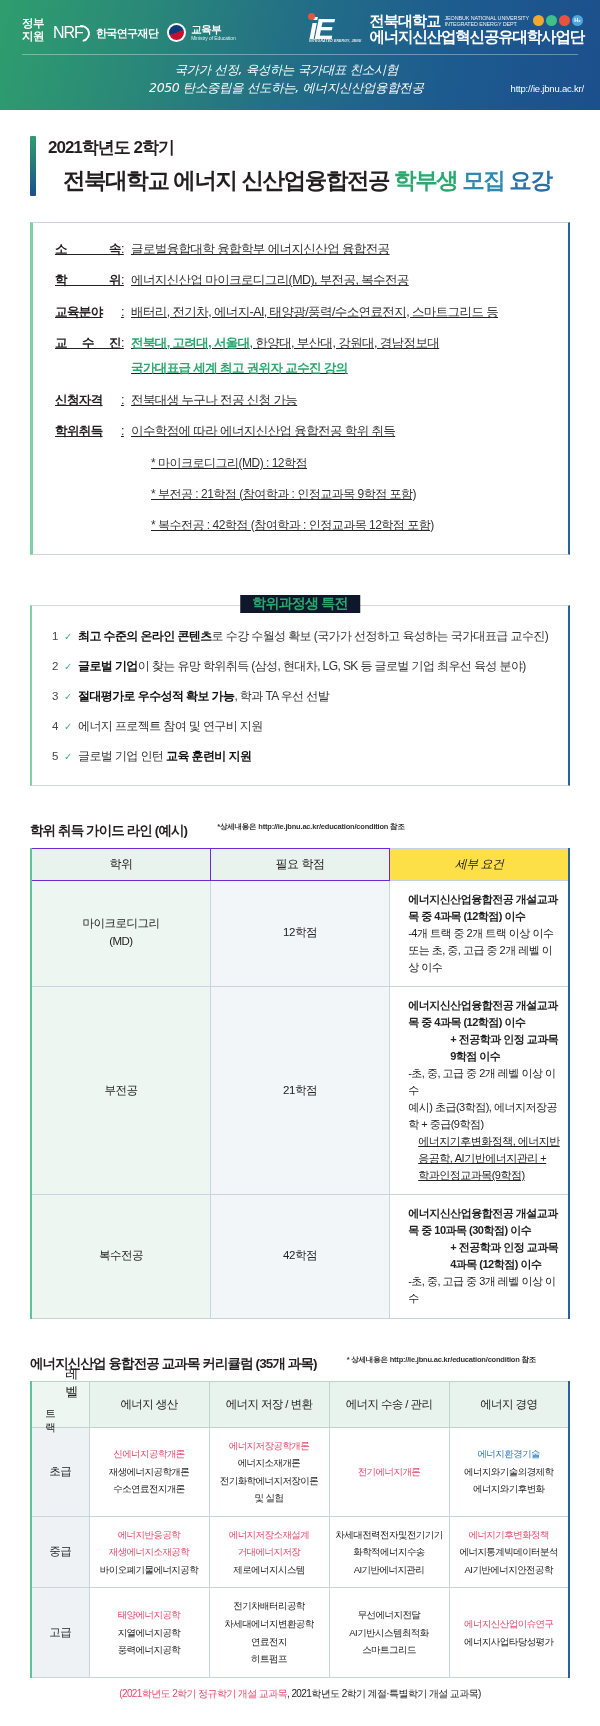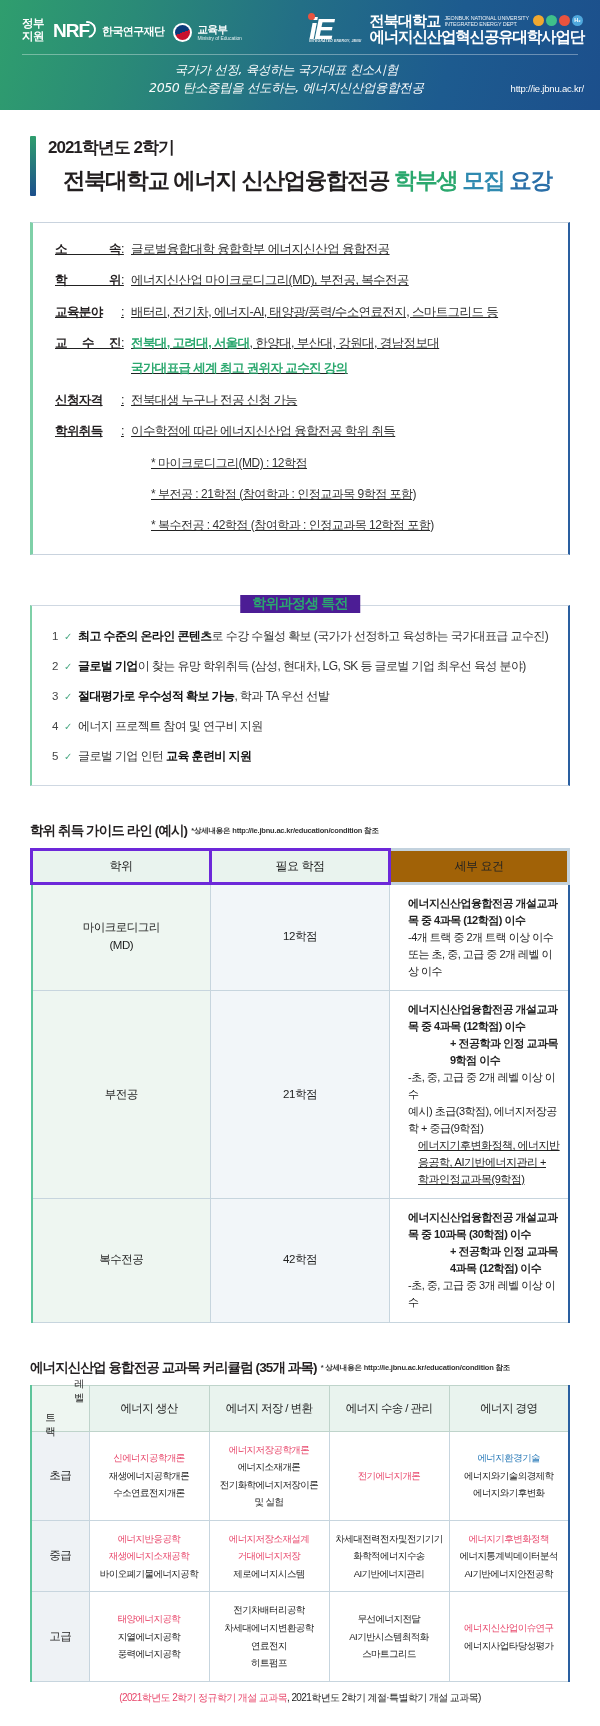--- a/index.html
+++ b/index.html
@@ -26,21 +26,21 @@
     padding: 7px 16px 0 22px;
     height: 52px;
   }
   .gov-group { display: flex; align-items: flex-end; gap: 9px; }
   .gov-label {
     font-size: 11.5px; font-weight: bold; line-height: 1.12;
     letter-spacing: -0.5px; text-align: center;
   }
   .nrf-group { display: flex; align-items: center; gap: 5px; }
   .nrf-mark {
-    font-size: 19px; font-weight: bold; letter-spacing: -1px;
+    font-size: 16px; font-weight: normal; letter-spacing: -1px;
     font-family: "Liberation Sans", sans-serif; position: relative;
   }
   .nrf-mark::after {
     content: ""; position: absolute; right: -7px; top: 1px;
     width: 13px; height: 13px; border: 2px solid #fff;
     border-left-color: transparent; border-bottom-color: transparent;
     border-radius: 50%; transform: rotate(35deg);
   }
   .nrf-text { font-size: 11px; font-weight: bold; letter-spacing: -0.6px; margin-left: 8px; }
   .moe-group { display: flex; align-items: center; gap: 5px; }
@@ -138,45 +138,45 @@
   
   .benefits-wrap { margin: 40px 30px 0 30px; position: relative; padding-top: 10px; }
   .benefits-box {
     border: 1px solid #cfd8e2;
     border-left: 2px solid #7fd0a8;
     border-right: 2px solid #2a5fa0;
     padding: 22px 16px 20px 20px;
   }
   .benefits-title {
     position: absolute; top: 0; left: 50%; transform: translateX(-50%);
-    background: #4c1d95; padding: 0 12px;
+    background: #0f172a; padding: 0 12px;
     font-size: 14px; font-weight: bold; color: #2aa86e; letter-spacing: -0.8px;
     white-space: nowrap;
   }
   .benefit-row { display: flex; align-items: baseline; font-size: 12px; margin-bottom: 13px; letter-spacing: -0.6px; }
   .benefit-row:last-child { margin-bottom: 0; }
   .benefit-num { width: 12px; flex: none; color: #444; font-size: 11.5px; }
   .benefit-check { width: 14px; flex: none; color: #4aa882; font-size: 10px; }
   .benefit-text { color: #333; }
   .benefit-text b { color: #111; }
 
   
-  .sec-head { margin: 36px 30px 8px 30px; display: flex; align-items: center; gap: 4px; }
+  .sec-head { margin: 36px 30px 8px 30px; display: flex; align-items: flex-start; gap: 30px; }
   .sec-title { font-size: 13.5px; font-weight: bold; color: #231f20; letter-spacing: -0.9px; white-space: nowrap; }
   .sec-note { font-size: 7.5px; color: #333; letter-spacing: -0.2px; font-weight: bold; }
 
   
   table { border-collapse: collapse; width: 540px; margin: 0 30px; table-layout: fixed; }
   .t-degree { border: 1px solid #b9c6d4; border-left: 2px solid #5ec49b; border-right: 2px solid #2a5fa0; }
   .t-degree th {
-    background: #e9f3ee; border: 3px solid #6d28d9;
+    background: #e9f3ee; border: 1px solid #6d28d9;
     font-size: 12px; font-weight: normal; color: #222;
     padding: 7px 4px; letter-spacing: -0.5px;
   }
-  .t-degree th.h-detail { background: #a16207; border-color: #c3d2de; }
+  .t-degree th.h-detail { background: #fde047; border-color: #c3d2de; font-style: italic; }
   .t-degree td {
     border: 1px solid #c7d5de; padding: 10px 6px; font-size: 11px;
     color: #222; letter-spacing: -0.5px; line-height: 1.55; vertical-align: middle;
   }
   .t-degree td.c-deg { background: #eef6f1; text-align: center; width: 95px; font-size: 11.5px; }
   .t-degree td.c-cr  { background: #f2f6f9; text-align: center; width: 78px; font-size: 11.5px; }
   .t-degree td.c-req { padding-left: 18px; }
   .t-degree td.c-req .ln { display: block; }
   .t-degree td.c-req .b { font-weight: bold; }
   .t-degree td.c-req .ind { padding-left: 42px; font-weight: bold; }
@@ -193,21 +193,21 @@
   }
   .corner-inner { position: relative; width: 100%; height: 100%; }
   .corner-inner .diag {
     position: absolute; inset: 0;
     background: linear-gradient(to bottom right,
       rgba(0,0,0,0) 0%, rgba(0,0,0,0) calc(50% - 0.6px),
       #9ab5a8 calc(50% - 0.6px), #9ab5a8 calc(50% + 0.6px),
       rgba(0,0,0,0) calc(50% + 0.6px), rgba(0,0,0,0) 100%);
   }
   .corner-inner .tr { position: absolute; top: 3px; right: 5px; font-size: 10.5px; }
-  .corner-inner .bl { position: absolute; bottom: 3px; left: 14px; font-size: 10px; }
+  .corner-inner .bl { position: absolute; bottom: 3px; left: 5px; font-size: 13px; }
   .t-cur td {
     border: 1px solid #c7d5de; padding: 9px 3px; font-size: 9.5px;
     text-align: center; color: #222; letter-spacing: -0.55px; line-height: 1.85;
     vertical-align: middle;
   }
   .t-cur td.lvl { background: #eef2f5; font-size: 11.5px; width: 58px; letter-spacing: -0.5px; }
   .t-cur .reg { color: #e8476b; }
   .t-cur .blue { color: #2b7bb9; }
   .t-cur .course { display: block; }
   .cur-legend {

